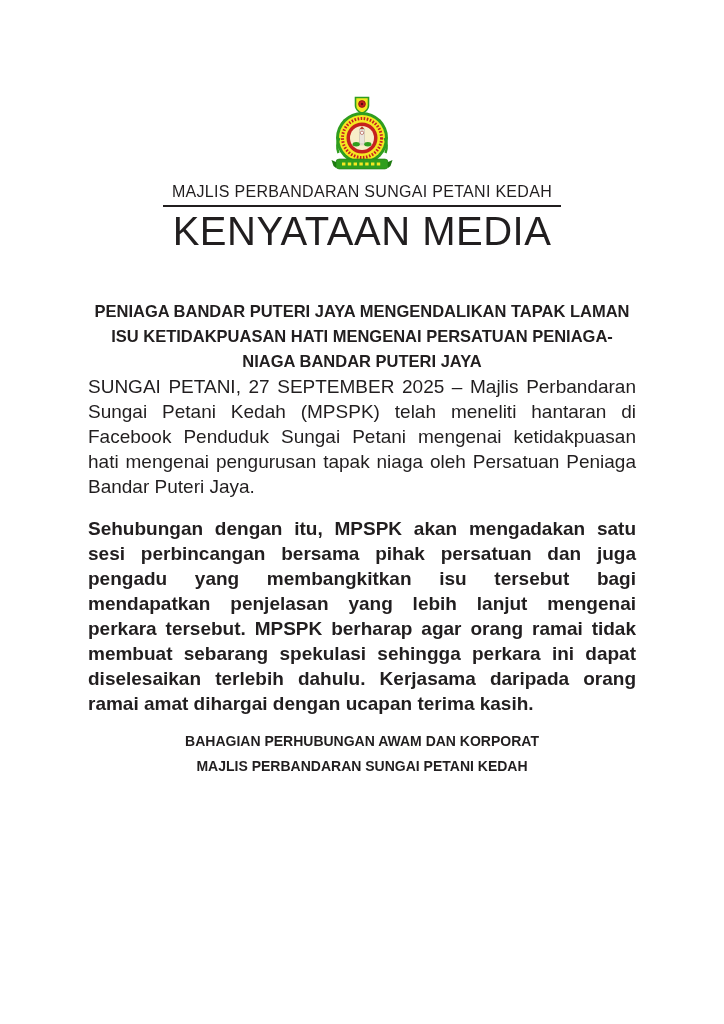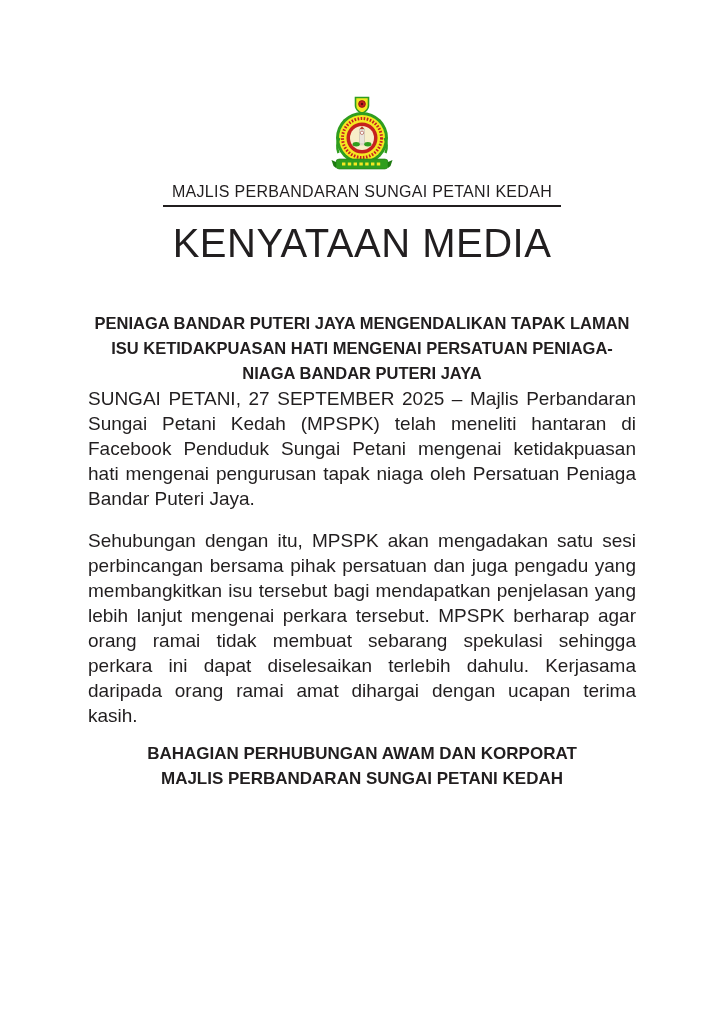--- a/index.html
+++ b/index.html
@@ -29,51 +29,50 @@
     display: inline-block;
     padding: 0 9px 3px 9px;
     border-bottom: 2px solid #211e1f;
   }
   .doc-title {
     text-align: center;
     font-size: 40px;
     line-height: 48px;
     font-weight: 400;
     letter-spacing: 0.5px;
-    margin-top: 12px;
   }
   .content {
     width: 548px;
     margin: 0 auto;
   }
   .subject {
     margin-top: 44px;
     text-align: center;
     font-weight: bold;
     font-size: 16.5px;
     line-height: 25px;
   }
   .para {
     text-align: justify;
     font-size: 19px;
     line-height: 25px;
   }
   .para-1 { }
-  .para-2 { margin-top: 17px; }
+  .para-2 { margin-top: 17px; font-weight: bold; }
   .issued-by {
     margin-top: 56px;
     text-align: center;
     font-size: 19px;
     line-height: 25px;
   }
   .footer-block {
     margin-top: 13px;
     text-align: center;
     font-weight: bold;
-    font-size: 17px;
+    font-size: 14px;
     line-height: 25px;
   }
 </style>
 </head>
 <body>
 
 <div class="page">
 
   <div class="logo-wrap">
     <svg viewBox="0 0 62 78" xmlns="http://www.w3.org/2000/svg">

